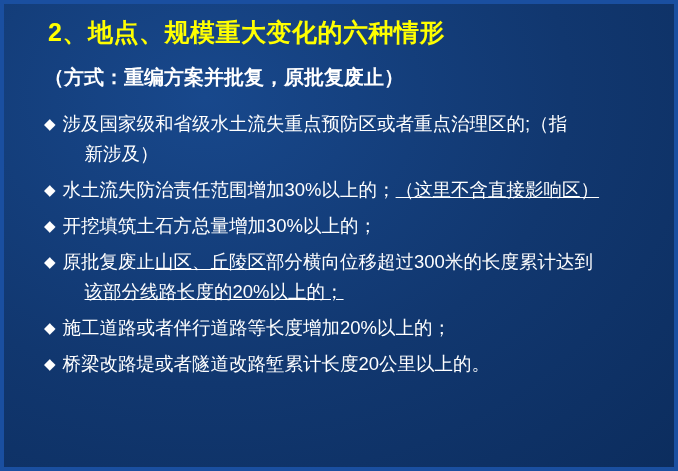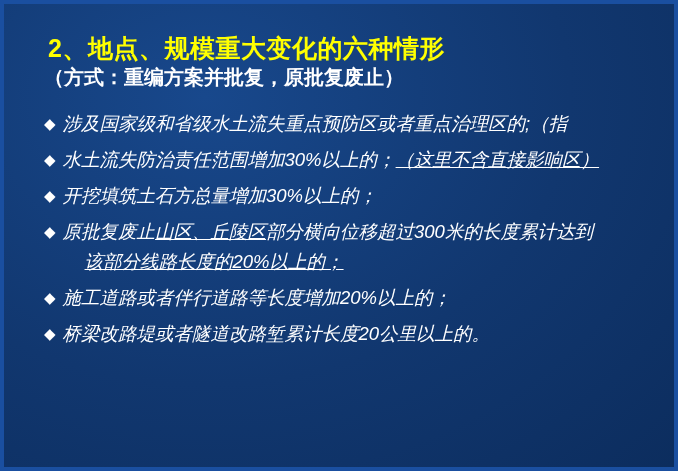--- a/index.html
+++ b/index.html
@@ -22,21 +22,21 @@
     padding: 0;
   }
   .slide-inner {
     position: absolute;
     left: 0; top: 0; right: 0; bottom: 0;
     background: radial-gradient(ellipse at 30% 20%, #18488c 0%, #11376f 55%, #0c2d5e 100%);
   }
   .title {
     position: absolute;
     left: 44px;
-    top: 28px;
+    top: 12px;
     color: #ffff00;
     font-size: 25px;
     font-weight: bold;
     letter-spacing: 0.5px;
     white-space: nowrap;
   }
   .subtitle {
     position: absolute;
     left: 40px;
     top: 60px;
@@ -63,21 +63,20 @@
     line-height: 30px;
     margin-right: 7px;
     flex: 0 0 auto;
   }
   .bullet-text {
     color: #ffffff;
     font-size: 18.5px;
     line-height: 30px;
     font-weight: normal;
     flex: 1 1 auto;
-    font-style: italic;
   }
   .u {
     text-decoration: underline;
   }
   .indent-line {
     display: block;
     padding-left: 22px;
   }
   .nowrap { white-space: nowrap; }
 </style>
@@ -90,20 +89,21 @@
     <div class="title">2、地点、规模重大变化的六种情形</div>
 
     <div class="subtitle">（方式：重编方案并批复，原批复废止）</div>
 
     <div class="bullets">
 
       <div class="bullet-row">
         <span class="bullet-mark">◆</span>
         <span class="bullet-text">
           <span>涉及国家级和省级水土流失重点预防区或者重点治理区的;（指</span>
+          <span class="indent-line">新涉及）</span>
         </span>
       </div>
 
       <div class="bullet-row">
         <span class="bullet-mark">◆</span>
         <span class="bullet-text nowrap">
           <span>水土流失防治责任范围增加30%以上的；</span><span class="u">（这里不含直接影响区）</span>
         </span>
       </div>
 

